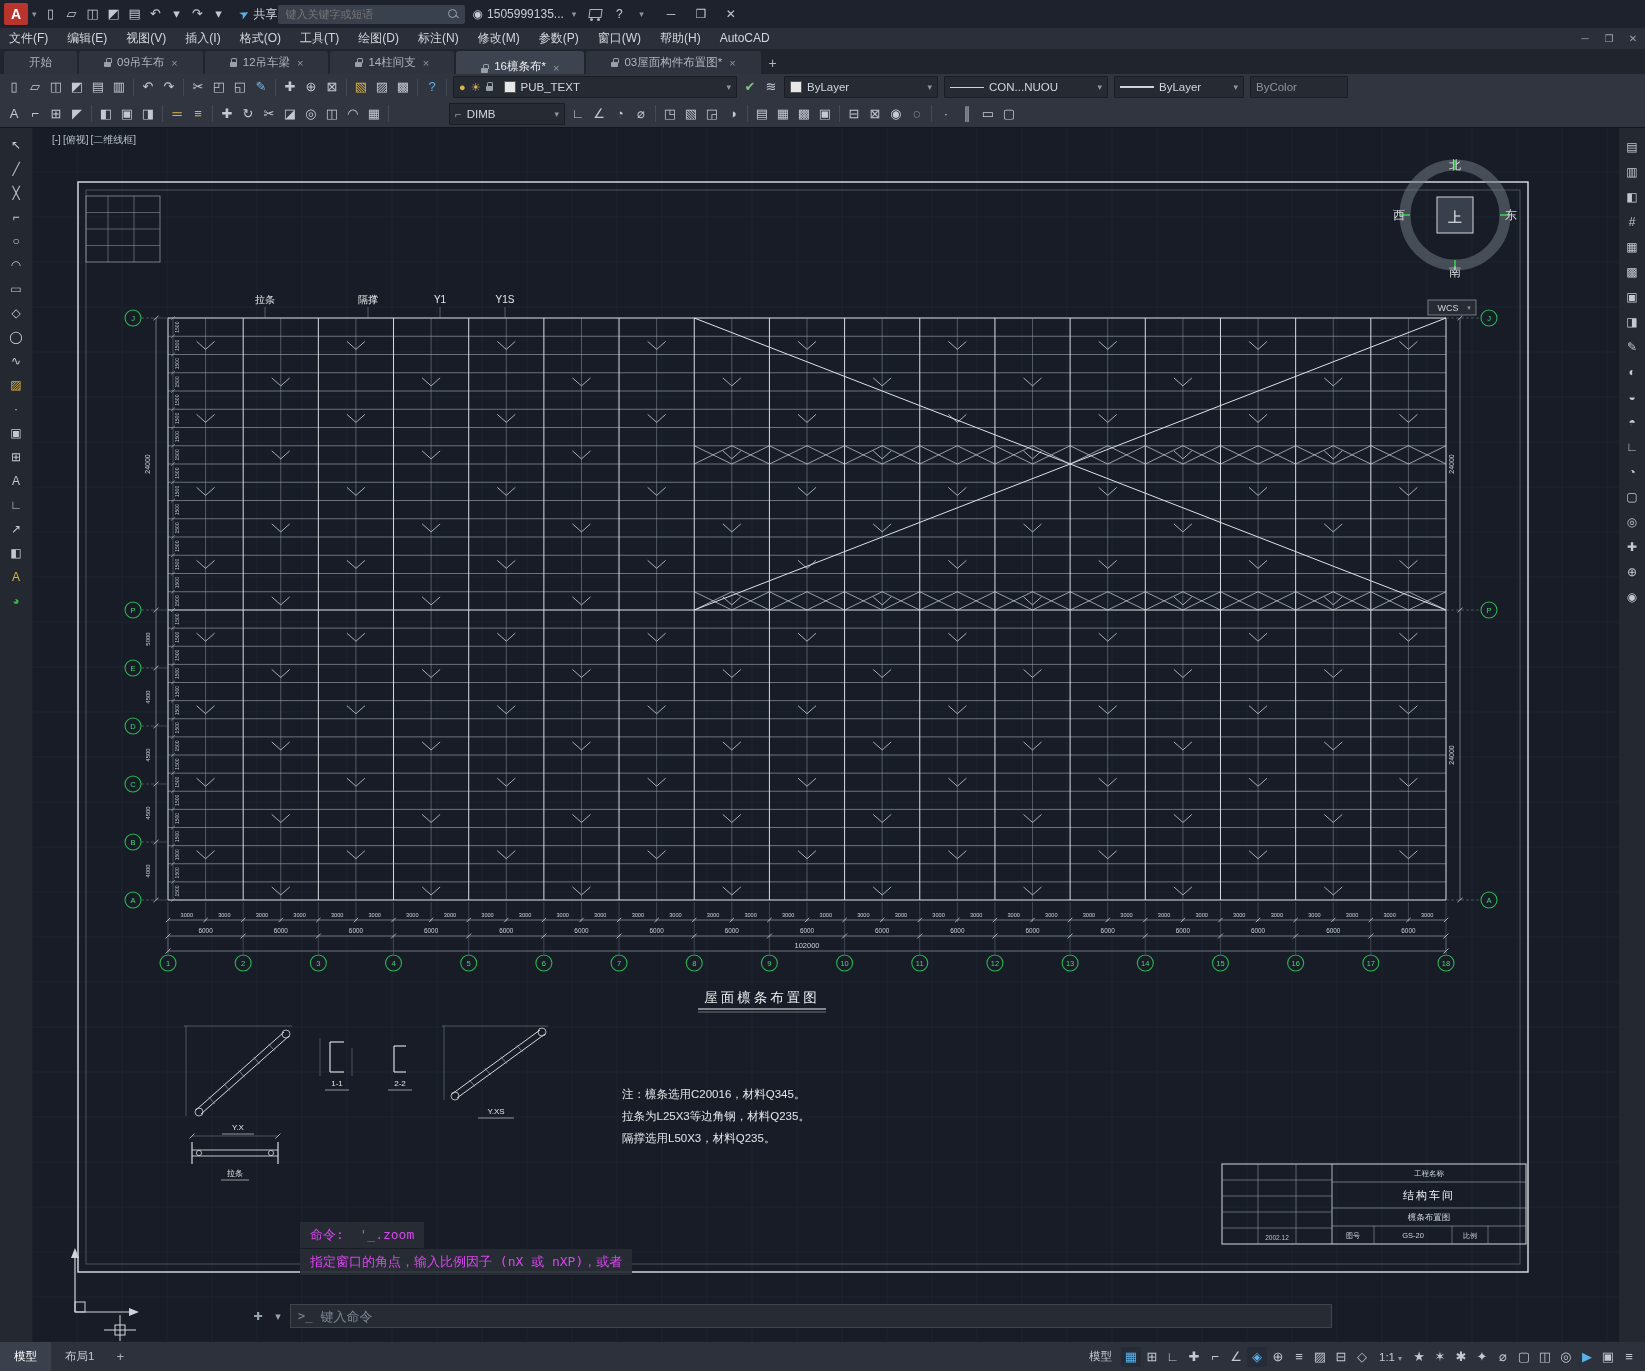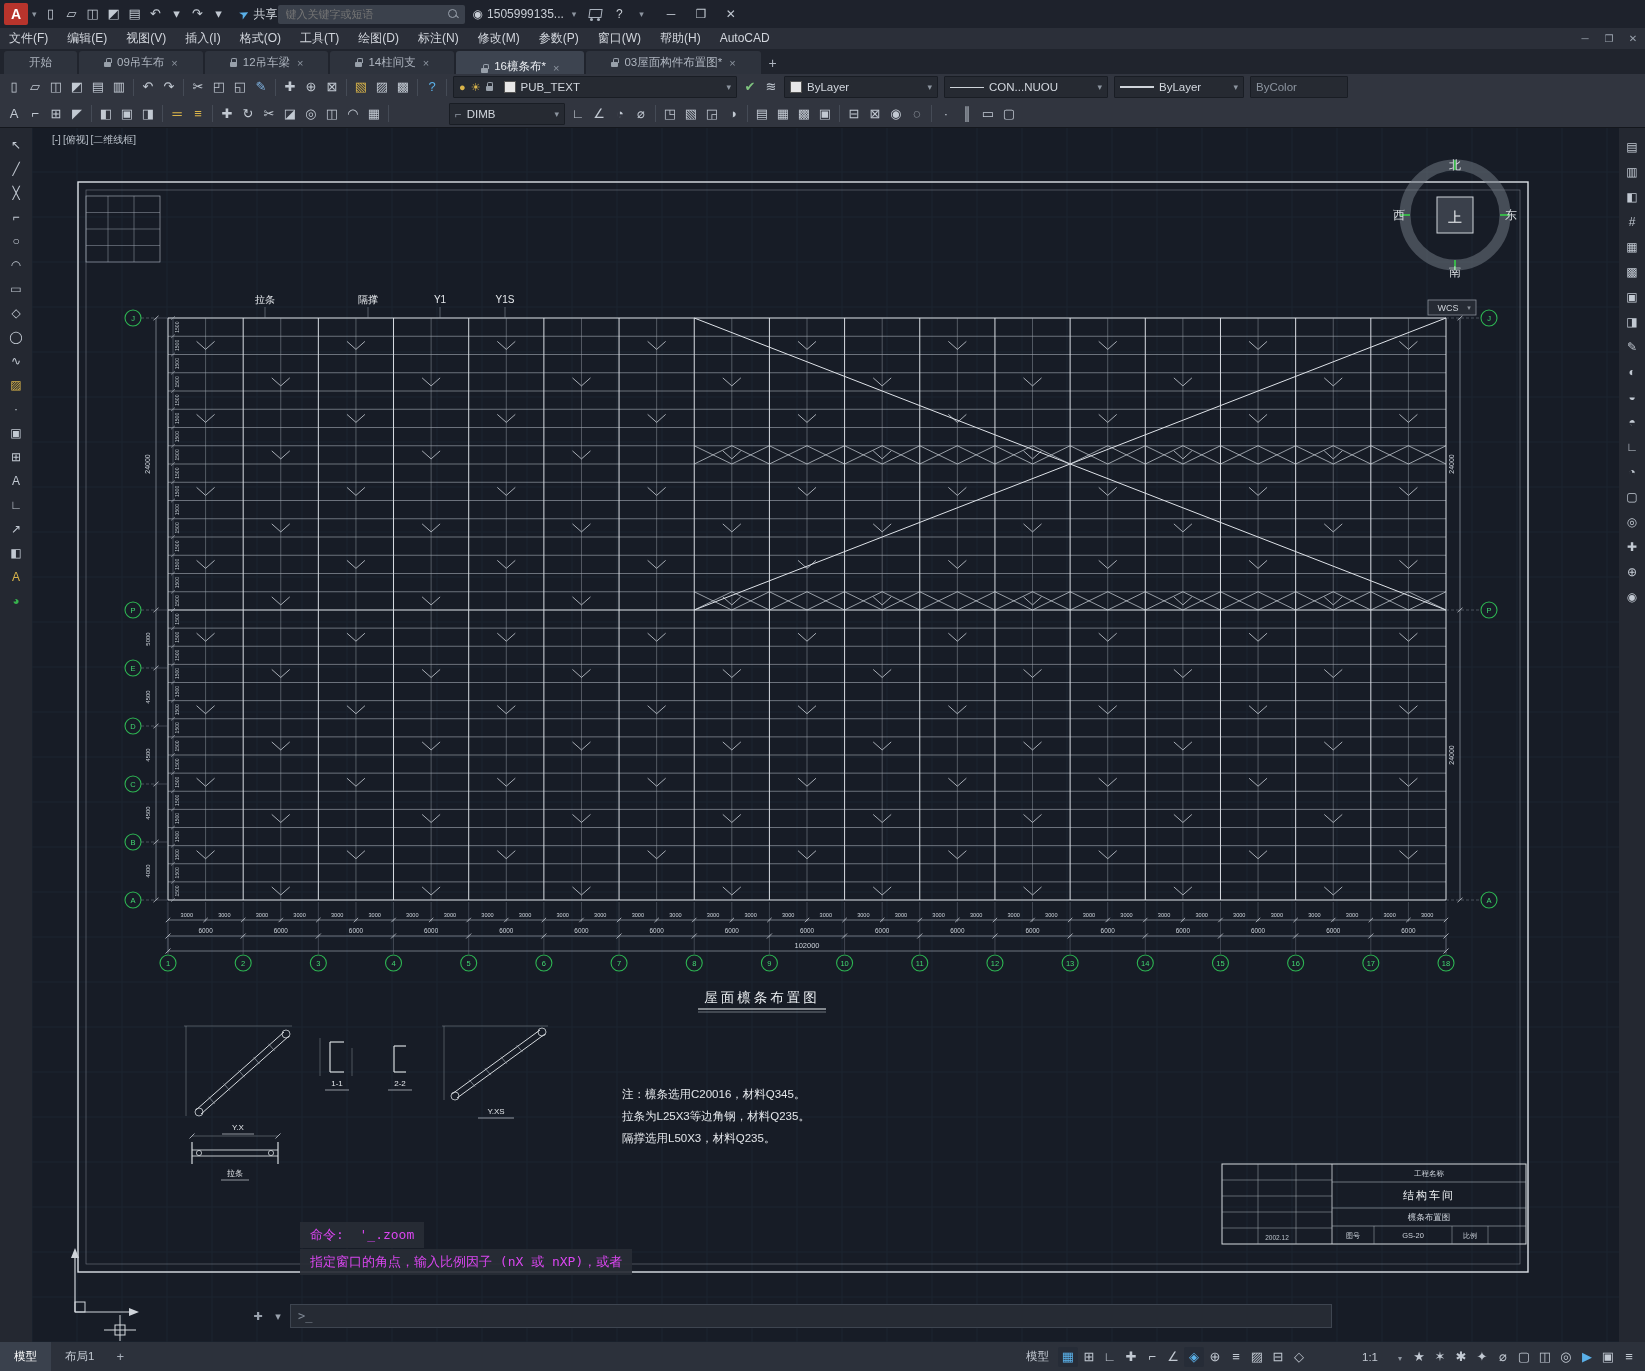--- a/index.html
+++ b/index.html
@@ -67,21 +67,21 @@
   .cmd-box{width:1026px;height:22px;background:#262b34;border:1px solid #3e4550;display:flex;align-items:center;padding:0 7px;gap:6px;}
   .cmd-prompt{color:#7f8894;font-family:"DejaVu Sans Mono",monospace;font-size:12px;}
   .cmd-box input{flex:1;background:transparent;border:none;outline:none;color:#c7cdd5;font-family:"DejaVu Sans Mono",monospace;font-size:13px;}
   .cmd-box input::placeholder{color:#7f8894;}
   
   .bottombar{position:absolute;left:0;right:0;bottom:0;height:29px;background:#2c313b;display:flex;align-items:center;font-size:11.5px;color:#c3c9d2;z-index:30;}
   .ltab{padding:0 14px;height:29px;line-height:29px;}
   .ltab.active{background:#3a414d;color:#fff;}
   .addlayout{padding:0 8px;font-size:13px;color:#aab2bd;}
   .status-right{margin-left:auto;display:flex;align-items:center;gap:1px;padding-right:6px;}
-  .scale-chip{display:flex;align-items:flex-end;gap:20px;padding:0 6px;color:#c3c9d2;margin-left:46px;}
+  .scale-chip{display:flex;align-items:flex-end;gap:3px;padding:0 6px;color:#c3c9d2;}
   .scale-chip .arrow{font-size:8px;color:#8d95a0;}
   .model-lbl{padding:0 8px;color:#c3c9d2;}
 </style>
 </head>
 <body>
 
 <div id="app">
 
   <div class="titlebar">
     <div class="logo">A</div>
@@ -1193,20 +1193,21 @@
       </svg>
   </div>
 
   <div class="cmd-hist" style="top:1222px;">命令:  '_.zoom</div>
   <div class="cmd-hist" style="top:1249px;">指定窗口的角点，输入比例因子 (nX 或 nXP)，或者</div>
   <div class="cmd-row">
     <span class="cmd-tool">✚</span>
     <span class="cmd-tool">▾</span>
     <div class="cmd-box">
       <span class="cmd-prompt">&gt;_</span>
+      <input placeholder="键入命令" style="">
     </div>
   </div>
 
   <div class="bottombar">
     <div id="layout-tabs" style="display:flex;">
         <span class="ltab active">模型</span>
         <span class="ltab">布局1</span>
       </div>
     <span class="addlayout">+</span>
     <div class="status-right">

